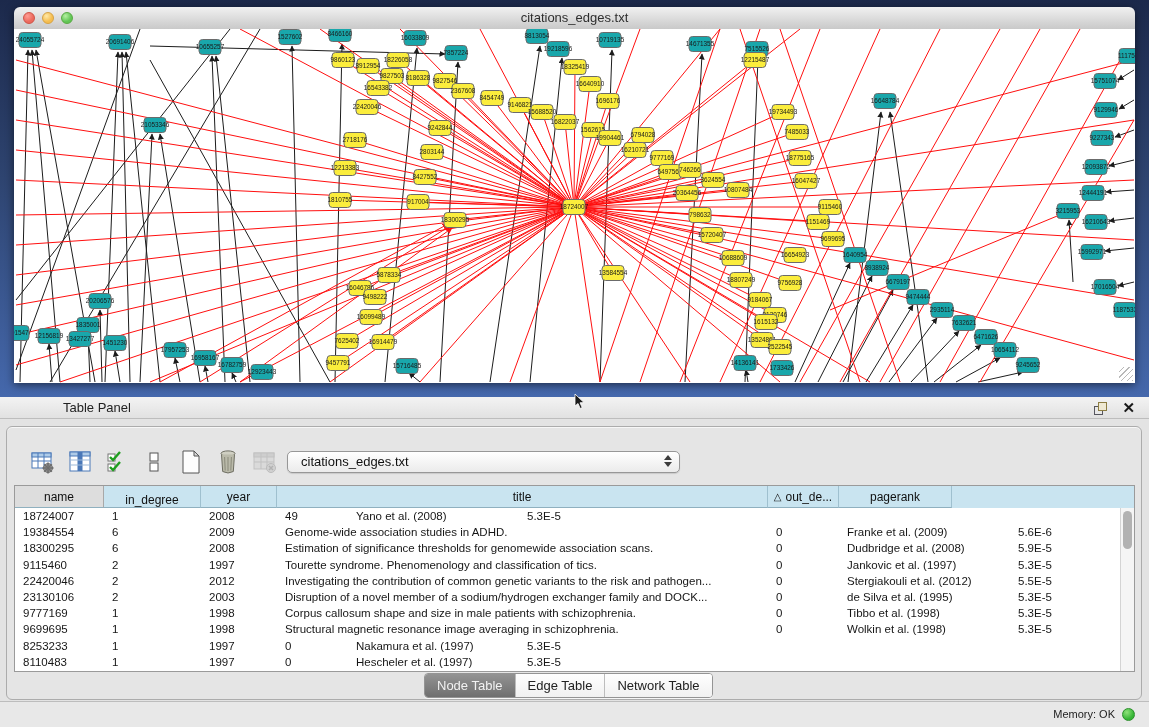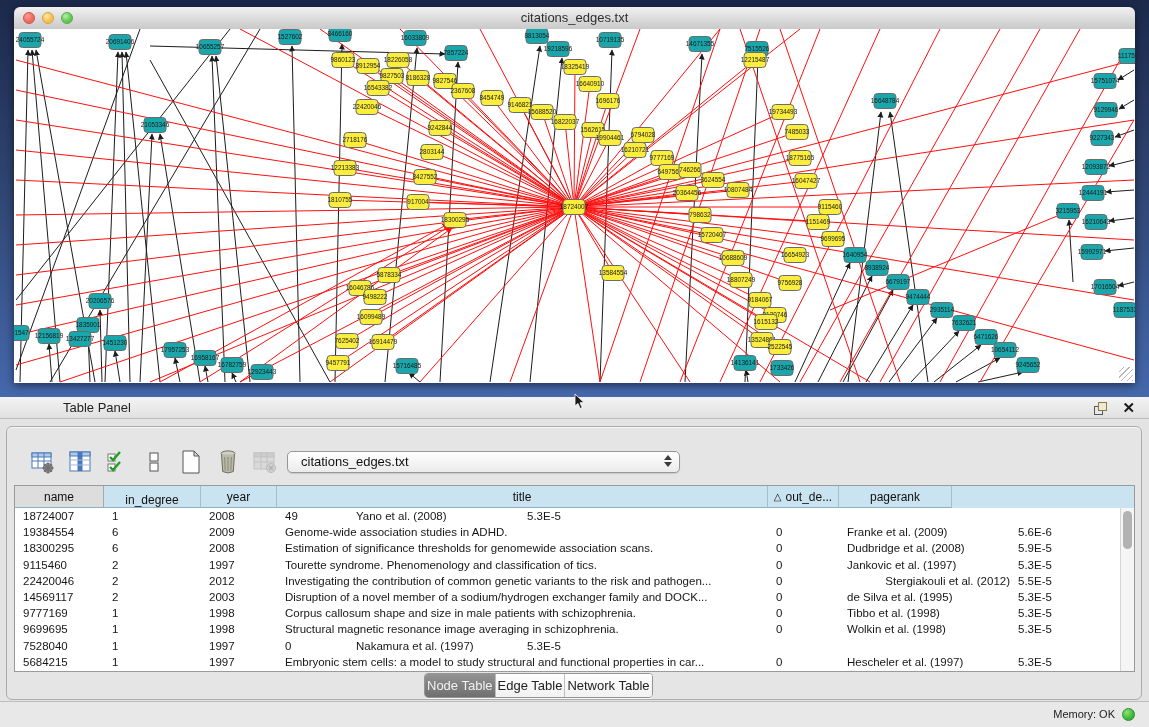--- a/index.html
+++ b/index.html
@@ -54,21 +54,21 @@
   .th.gray{background:#dddddd;border-right-color:#a8a8a8;}
   .th .sort{margin-right:4px;font-size:10px;}
   .tbody{position:relative;}
   .tr{display:flex;height:16.2px;align-items:center;}
   .td{box-sizing:border-box;padding-left:8px;font-size:11.5px;color:#161616;white-space:nowrap;overflow:hidden;}
   .vscroll{position:absolute;right:0;top:22px;bottom:0;width:13px;background:#f5f5f5;border-left:1px solid #d4d4d4;}
   .vthumb{position:absolute;left:2px;top:3px;width:9px;height:38px;border-radius:5px;background:#b2b2b2;}
   
   .seg{position:absolute;left:424px;top:673px;height:23px;display:flex;z-index:5;
        border:1px solid #949494;border-radius:4px;overflow:hidden;background:#fdfdfd;box-shadow:0 1px 0 rgba(255,255,255,.7);}
-  .seg .tab{padding:0 2px;line-height:23px;font-size:13px;color:#222;background:linear-gradient(#fefefe,#f1f1f1);
+  .seg .tab{padding:0 12px;line-height:23px;font-size:13px;color:#222;background:linear-gradient(#fefefe,#f1f1f1);
             border-right:1px solid #bdbdbd;}
   .seg .tab:last-child{border-right:none;}
   .seg .tab.sel{background:linear-gradient(#939393,#6f6f6f);color:#f2f2f2;}
   
   .statusbar{position:absolute;left:0;top:701px;width:1149px;height:26px;background:#e8e8e8;
              border-top:1px solid #bdbdbd;box-sizing:border-box;}
   .statusbar .mem{position:absolute;right:34px;top:0;font-size:11px;line-height:25px;color:#222;}
   .memdot{position:absolute;right:14px;top:6px;width:13px;height:13px;border-radius:50%;
           background:radial-gradient(circle at 35% 30%,#8fe27a,#35b535 65%);border:1px solid #2a8f2a;box-sizing:border-box;}
 </style>
@@ -857,25 +857,25 @@
           <div class="td" style="width: 71px;">0</div>
           <div class="td" style="width: 171px;">Jankovic et al. (1997)</div>
           <div class="td" style="width: 113px;">5.3E-5</div>
         </div>
         <div class="tr">
           <div class="td" style="width: 89px;">22420046</div>
           <div class="td" style="width: 97px;">2</div>
           <div class="td" style="width: 76px;">2012</div>
           <div class="td" style="width: 491px;">Investigating the contribution of common genetic variants to the risk and pathogen...</div>
           <div class="td" style="width: 71px;">0</div>
-          <div class="td" style="width: 171px; text-align: right;">Stergiakouli et al. (2012)</div>
+          <div class="td" style="width: 171px;">Stergiakouli et al. (2012)</div>
           <div class="td" style="width: 113px;">5.5E-5</div>
         </div>
         <div class="tr">
-          <div class="td" style="width: 89px;">14569117</div>
+          <div class="td" style="width: 89px;">23130106</div>
           <div class="td" style="width: 97px;">2</div>
           <div class="td" style="width: 76px;">2003</div>
           <div class="td" style="width: 491px;">Disruption of a novel member of a sodium/hydrogen exchanger family and DOCK...</div>
           <div class="td" style="width: 71px;">0</div>
           <div class="td" style="width: 171px;">de Silva et al. (1995)</div>
           <div class="td" style="width: 113px;">5.3E-5</div>
         </div>
         <div class="tr">
           <div class="td" style="width: 89px;">9777169</div>
           <div class="td" style="width: 97px;">1</div>
@@ -888,32 +888,31 @@
         <div class="tr">
           <div class="td" style="width: 89px;">9699695</div>
           <div class="td" style="width: 97px;">1</div>
           <div class="td" style="width: 76px;">1998</div>
           <div class="td" style="width: 491px;">Structural magnetic resonance image averaging in schizophrenia.</div>
           <div class="td" style="width: 71px;">0</div>
           <div class="td" style="width: 171px;">Wolkin et al. (1998)</div>
           <div class="td" style="width: 113px;">5.3E-5</div>
         </div>
         <div class="tr">
-          <div class="td" style="width: 89px;">7528040</div>
+          <div class="td" style="width: 89px;">8253233</div>
           <div class="td" style="width: 97px;">1</div>
           <div class="td" style="width: 76px;">1997</div>
           <div class="td" style="width: 71px;">0</div>
           <div class="td" style="width: 171px;">Nakamura et al. (1997)</div>
           <div class="td" style="width: 113px;">5.3E-5</div>
         </div>
         <div class="tr">
-          <div class="td" style="width: 89px;">5684215</div>
+          <div class="td" style="width: 89px;">8110483</div>
           <div class="td" style="width: 97px;">1</div>
           <div class="td" style="width: 76px;">1997</div>
-          <div class="td" style="width: 491px;">Embryonic stem cells: a model to study structural and functional properties in car...</div>
           <div class="td" style="width: 71px;">0</div>
           <div class="td" style="width: 171px;">Hescheler et al. (1997)</div>
           <div class="td" style="width: 113px;">5.3E-5</div>
         </div>
       </div>
     <div class="vscroll">
         <div class="vthumb"></div>
       </div>
   </div>
 

